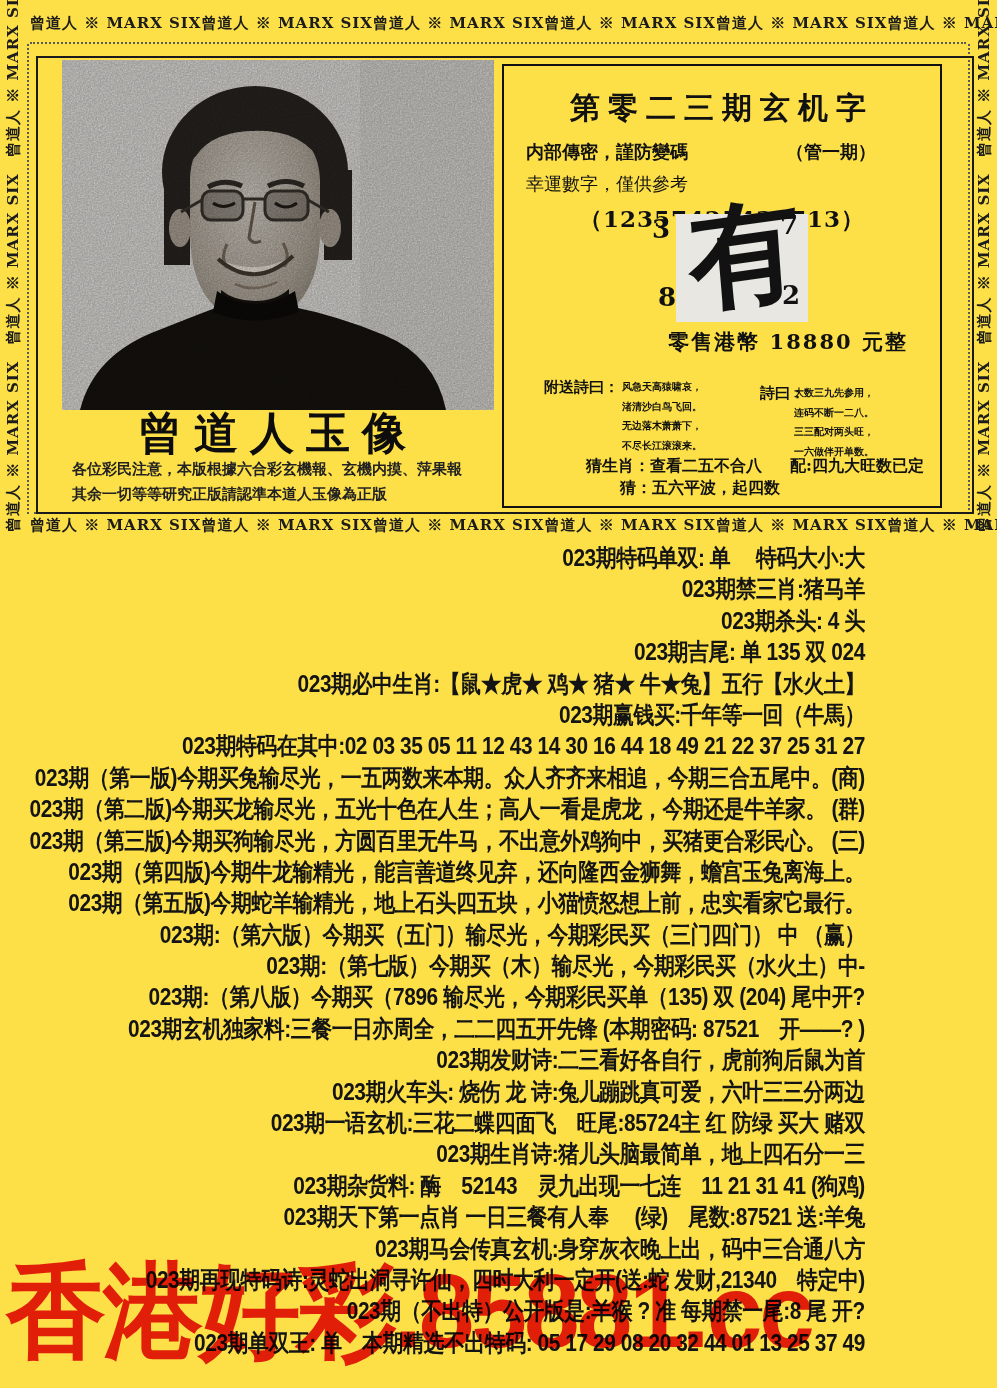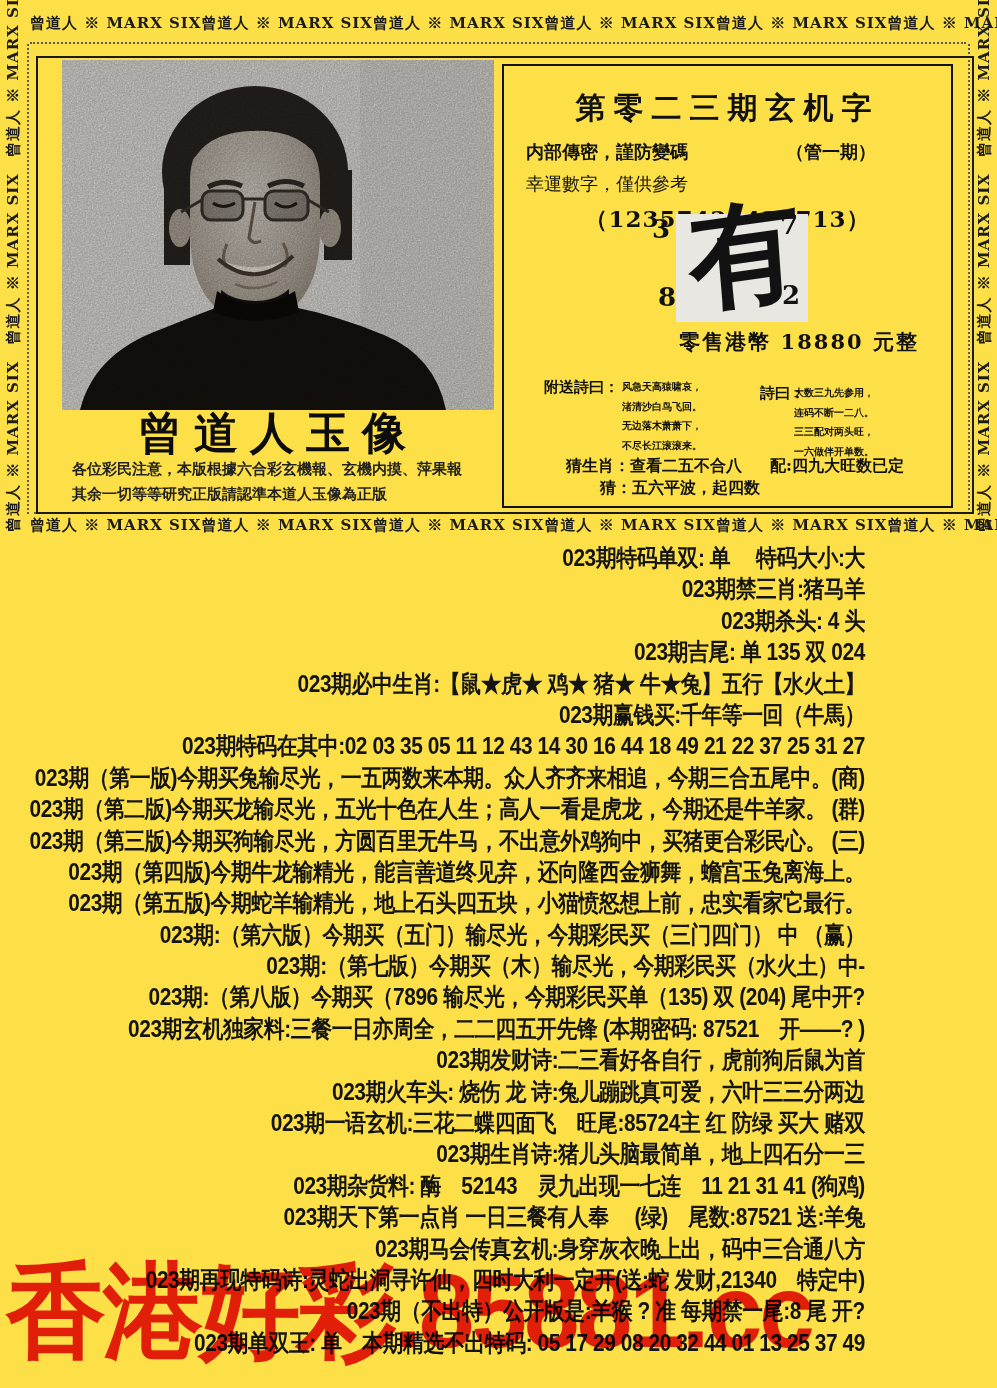--- a/index.html
+++ b/index.html
@@ -16,36 +16,36 @@
   
   .outer-frame{position:absolute;left:36px;top:56px;width:934px;height:454px;border:2px solid #1a1a1a;}
   .photo{position:absolute;left:62px;top:60px;width:432px;height:350px;}
   .photo svg{display:block;width:100%;height:100%;}
   .photo-caption{position:absolute;left:62px;top:404px;width:432px;text-align:center;
       font-family:"DejaVu Serif",serif;font-weight:bold;font-size:44px;letter-spacing:12px;color:#0d0d0d;}
   .photo-note{position:absolute;left:72px;width:430px;font-family:"DejaVu Serif",serif;
       font-weight:bold;font-size:15px;color:#222;white-space:nowrap;}
   
   .mbox{position:absolute;left:502px;top:64px;width:436px;height:440px;border:2.5px solid #111;
-        font-family:"DejaVu Serif",serif;color:#111;padding-left:11px;}
+        font-family:"DejaVu Serif",serif;color:#111;}
   .mbox .title{position:absolute;top:22px;left:0;width:100%;text-align:center;font-size:30px;
         font-weight:bold;letter-spacing:8px;}
   .mbox .r1a{position:absolute;top:74px;left:22px;font-size:18px;font-weight:bold;}
   .mbox .r1b{position:absolute;top:74px;left:282px;font-size:18px;font-weight:bold;}
   .mbox .r2{position:absolute;top:106px;left:22px;font-size:18px;font-weight:normal;}
   .mbox .lucky{position:absolute;top:138px;left:0;width:100%;text-align:center;font-size:23px;
         font-weight:bold;letter-spacing:1px;}
   .charbox{position:absolute;left:172px;top:148px;width:132px;height:108px;background:#e9e7e2;}
   .mchar{position:absolute;left:176px;top:128px;width:130px;height:130px;font-size:112px;line-height:120px;
         text-align:center;font-weight:bold;transform:rotate(-8deg) skewX(-4deg);color:#121212;}
   .cnum{position:absolute;font-size:26px;font-weight:bold;font-family:"DejaVu Serif",serif;}
   .price{position:absolute;top:262px;right:32px;font-size:21px;font-weight:bold;letter-spacing:2px;}
   .poem-label{position:absolute;font-size:15px;font-weight:bold;}
   .poem-col{position:absolute;font-size:10px;font-weight:bold;line-height:19.5px;}
-  .guess{position:absolute;font-size:16px;font-weight:bold;}
+  .guess{position:absolute;font-size:16px;font-weight:bold;margin-left:20px;}
   
   .body-lines{position:absolute;left:14px;top:542px;width:978px;text-align:right;}
   .body-line{height:31.4px;line-height:31.4px;font-size:24px;font-weight:bold;letter-spacing:-0.5px;
       white-space:nowrap;transform:scaleX(0.87);transform-origin:0 50%;color:#141414;}
   
   .watermark{position:absolute;left:6px;top:1256px;font-size:100px;font-weight:bold;line-height:110px;
       letter-spacing:-3px;white-space:nowrap;mix-blend-mode:multiply;z-index:5;
       font-family:"Liberation Sans",sans-serif;transform:scaleY(1.04);}
 </style>
 </head>

